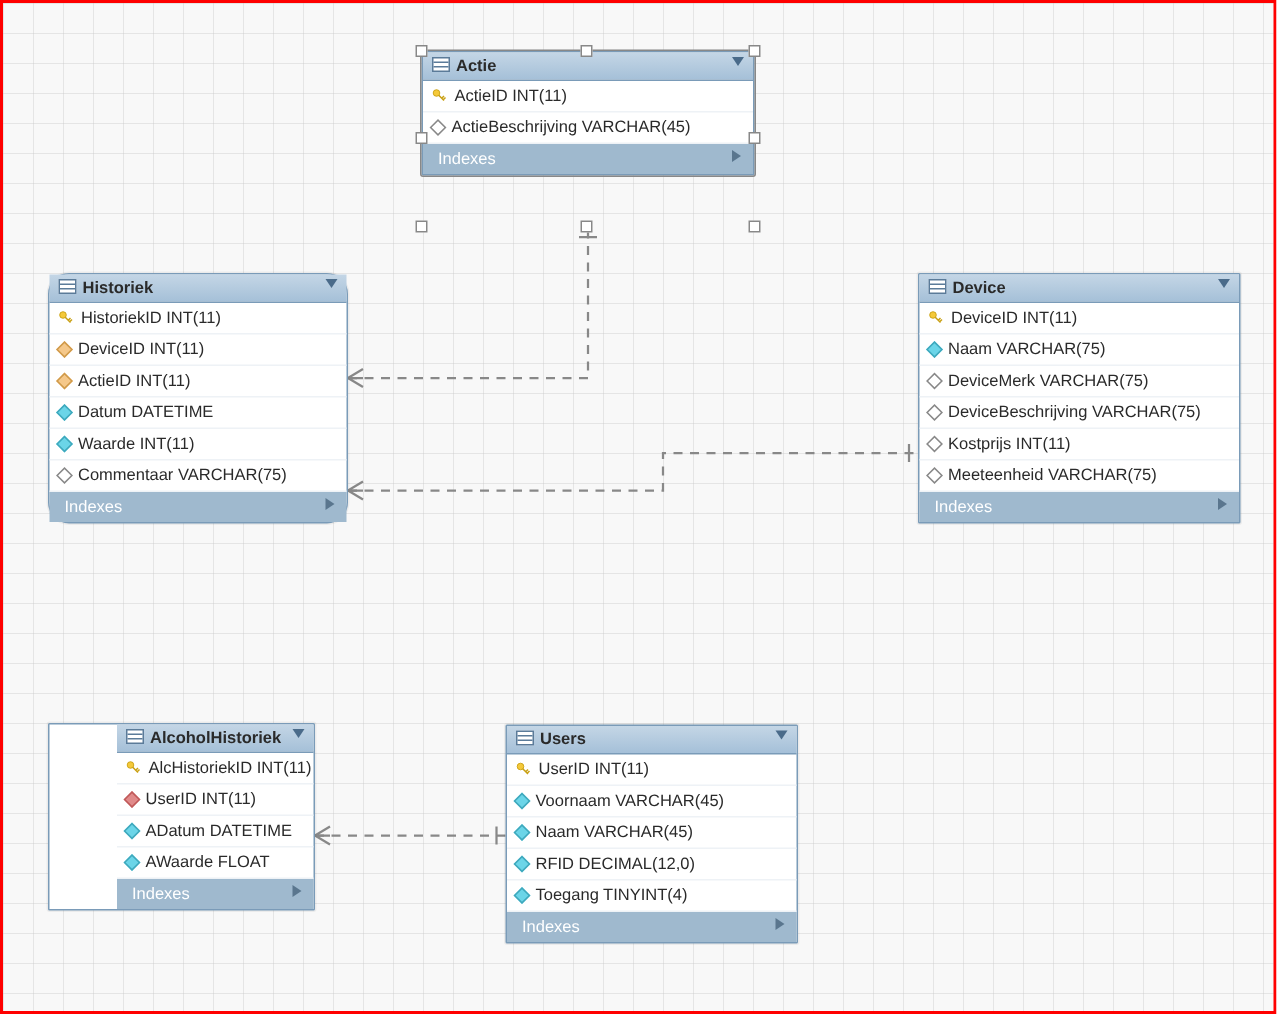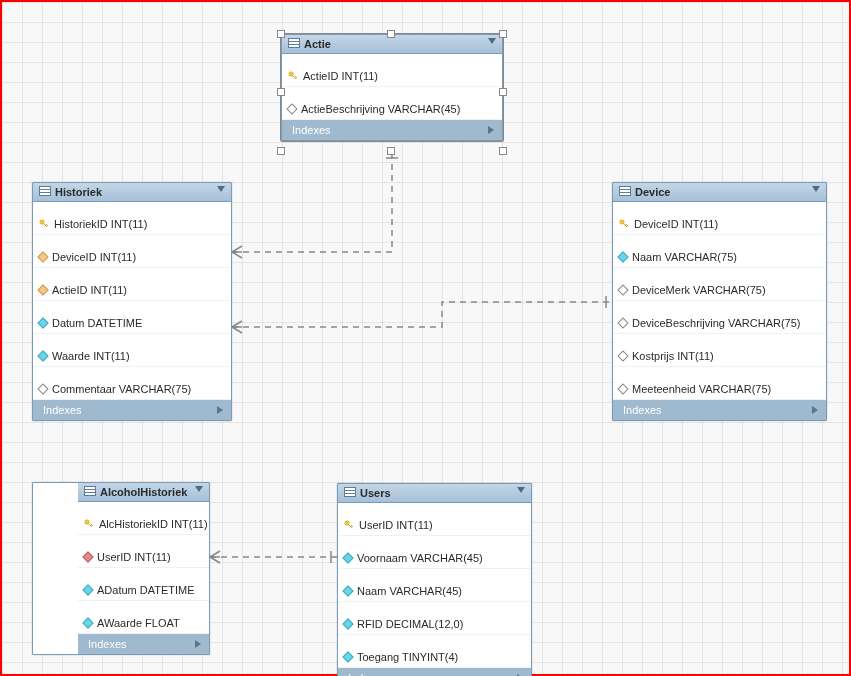--- a/index.html
+++ b/index.html
@@ -49,29 +49,27 @@
   border-top: 6px solid #4a6b8a;
 }
 .row {
   display: flex;
   align-items: center;
   gap: 5px;
   padding: 4px 8px 4px 6px;
   border-bottom: 1px solid #eef2f6;
   color: #2a2a2a;
   white-space: nowrap;
-  margin-top: 12px;
 }
 .row:last-of-type { border-bottom: none; }
 .indexes {
   background: #9fb9ce;
   color: #fff;
   padding: 4px 8px 4px 10px;
   display: flex;
-  align-items: center;
   justify-content: space-between;
   font-weight: normal;
 }
 .indexes .arrow-r {
   width: 0; height: 0;
   border-top: 4px solid transparent;
   border-bottom: 4px solid transparent;
   border-left: 6px solid #5a768e;
 }
 .icon { width: 10px; height: 10px; display: inline-block; flex-shrink: 0; }
@@ -140,21 +138,21 @@
 
 <div class="handle" style="left:275px; top:28px;"></div>
 <div class="handle" style="left:385px; top:28px;"></div>
 <div class="handle" style="left:497px; top:28px;"></div>
 <div class="handle" style="left:275px; top:86px;"></div>
 <div class="handle" style="left:497px; top:86px;"></div>
 <div class="handle" style="left:275px; top:145px;"></div>
 <div class="handle" style="left:385px; top:145px;"></div>
 <div class="handle" style="left:497px; top:145px;"></div>
 
-<div class="table" style="left:30px; top:180px; width:200px;">
+<div class="table" style="left:30px; top:180px; width:200px;border-radius:14px;">
   <div class="table-header">
     <span class="table-icon"></span>
     <span class="title">Historiek</span>
     <span class="arrow"></span>
   </div>
   <div class="row">
     <span class="icon icon-key">
           <svg viewBox="0 0 10 10">
             <circle cx="3" cy="3" r="2.2" fill="#f5c93a" stroke="#c9a012" stroke-width="0.6"></circle>
             <path d="M4.5 4.5 L8 8 M6.5 6.5 L8 5 M7.5 7.5 L9 6" stroke="#c9a012" stroke-width="1" fill="none"></path>

